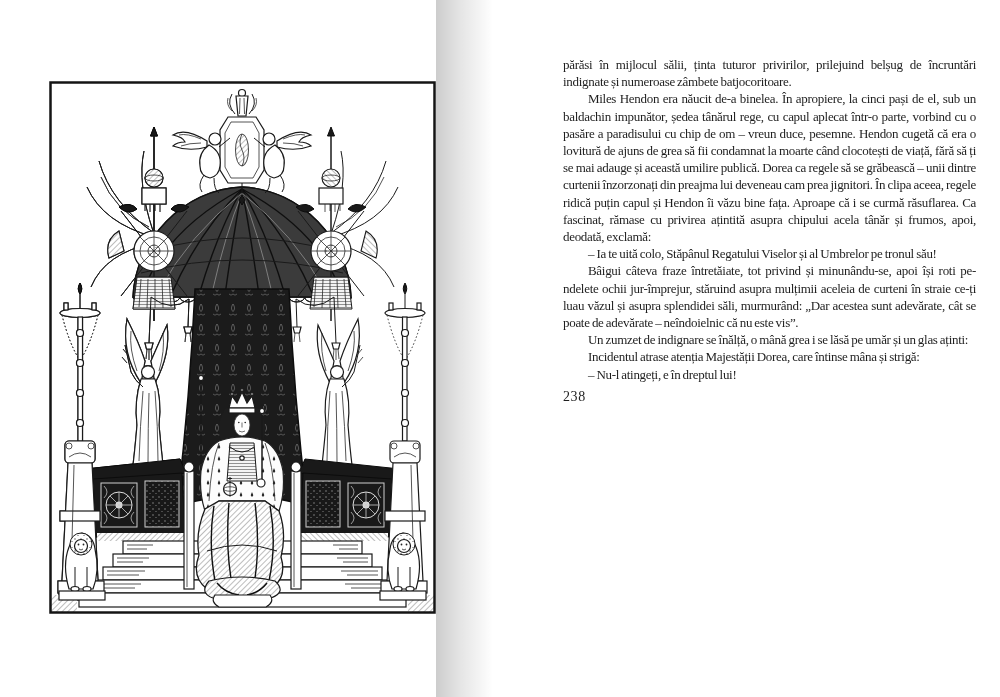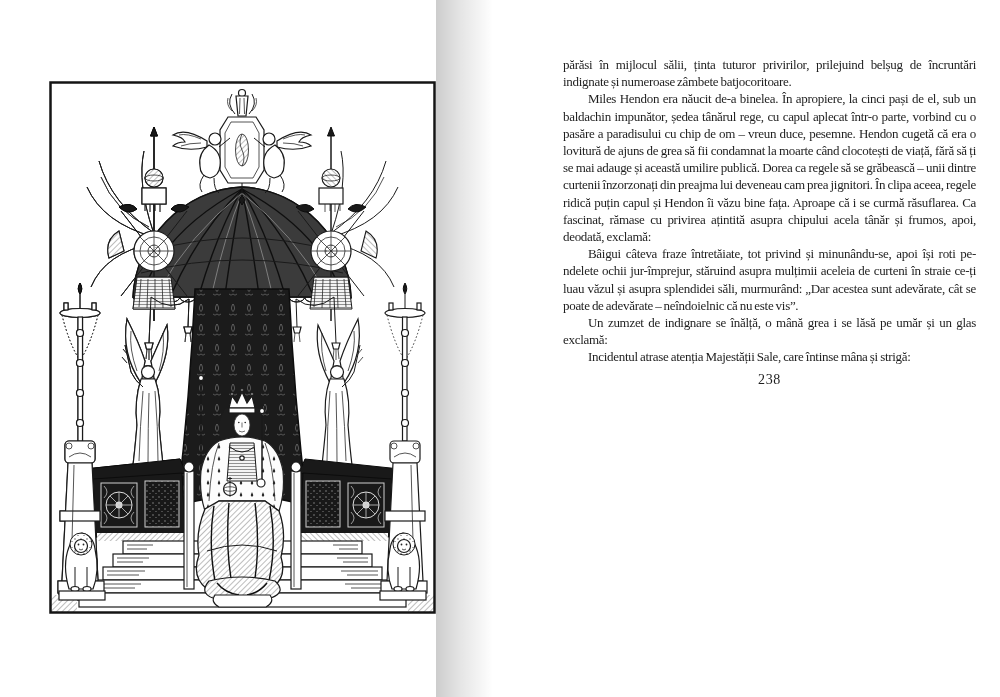--- a/index.html
+++ b/index.html
@@ -14,21 +14,21 @@
   }
   .illustration-wrap{position:absolute;left:49px;top:81px;width:387px;height:533px;}
   .text-column{
     position:absolute;left:563px;top:56px;width:413px;
     color:#1e1e1e;font-size:13px;line-height:17.2px;text-align:justify;
     letter-spacing:-0.3px;word-spacing:-0.7px;
   }
   .text-column p{margin:0;text-indent:25px;}
   .text-column p.cont{text-indent:0;}
   .folio{
-    text-align:center;font-size:14px;letter-spacing:0.6px;margin-top:5px;
+    font-size:14px;letter-spacing:0.6px;margin-top:5px;
     word-spacing:0;color:#1e1e1e;
   }
   
   svg .s1{stroke:#1a1a1a;stroke-width:1;fill:none}
   svg .s08{stroke:#2a2a2a;stroke-width:0.8;fill:none}
   svg .s15{stroke:#1a1a1a;stroke-width:1.5;fill:none}
   svg .wf{fill:#ffffff;stroke:#1a1a1a;stroke-width:1.2}
   svg .df{fill:#191919;stroke:#0c0c0c;stroke-width:1}
   svg .hf{fill:url(#hatch);stroke:#1a1a1a;stroke-width:1.1}
   svg .hh{fill:url(#hatchH);stroke:#1a1a1a;stroke-width:1}
@@ -362,19 +362,21 @@
 
       <rect x="1.5" y="1.5" width="384" height="530" fill="none" stroke="#141414" stroke-width="2.5"></rect>
     </svg>
   </div>
 
   <div class="gutter-shadow"></div>
 
   <div class="text-column">
     <p class="cont">părăsi în mijlocul sălii, ținta tuturor privirilor, prilejuind belșug de încruntări indignate și numeroase zâmbete batjocoritoare.</p>
     <p>Miles Hendon era năucit de-a binelea. În apropiere, la cinci pași de el, sub un baldachin impunător, ședea tânărul rege, cu capul aplecat într-o parte, vorbind cu o pasăre a paradisului cu chip de om – vreun duce, pesemne. Hendon cugetă că era o lovitură de ajuns de grea să fii condamnat la moarte când clocotești de viață, fără să ți se mai adauge și această umilire publică. Dorea ca regele să se grăbească – unii dintre curtenii înzorzonați din preajma lui deveneau cam prea jignitori. În clipa aceea, regele ridică puțin capul și Hendon îi văzu bine fața. Aproape că i se curmă răsuflarea. Ca fascinat, rămase cu privirea ațintită asupra chipului acela tânăr și frumos, apoi, deodată, exclamă:</p>
+    <p>– Ia te uită colo, Stăpânul Regatului Viselor și al Umbrelor pe tronul său!</p>
     <p>Bâigui câteva fraze întretăiate, tot privind și minunându-se, apoi își roti pe-ndelete ochii jur-împrejur, stăruind asupra mulțimii aceleia de curteni în straie ce-ți luau văzul și asupra splendidei săli, murmurând: „Dar acestea sunt adevărate, cât se poate de adevărate – neîndoielnic că nu este vis”.</p>
-    <p>Un zumzet de indignare se înălță, o mână grea i se lăsă pe umăr și un glas exclamă:</p>
-    <p>Incidentul atrase atenția Majestății Sale, care întinse mâna și strigă:</p>
+    <p>Un zumzet de indignare se înălță, o mână grea i se lăsă pe umăr și un glas aținti:</p>
+    <p>Incidentul atrase atenția Majestății Dorea, care întinse mâna și strigă:</p>
+    <p>– Nu-l atingeți, e în dreptul lui!</p>
     <div class="folio">238</div>
   </div>
 
 </div>
 
 </body></html>

